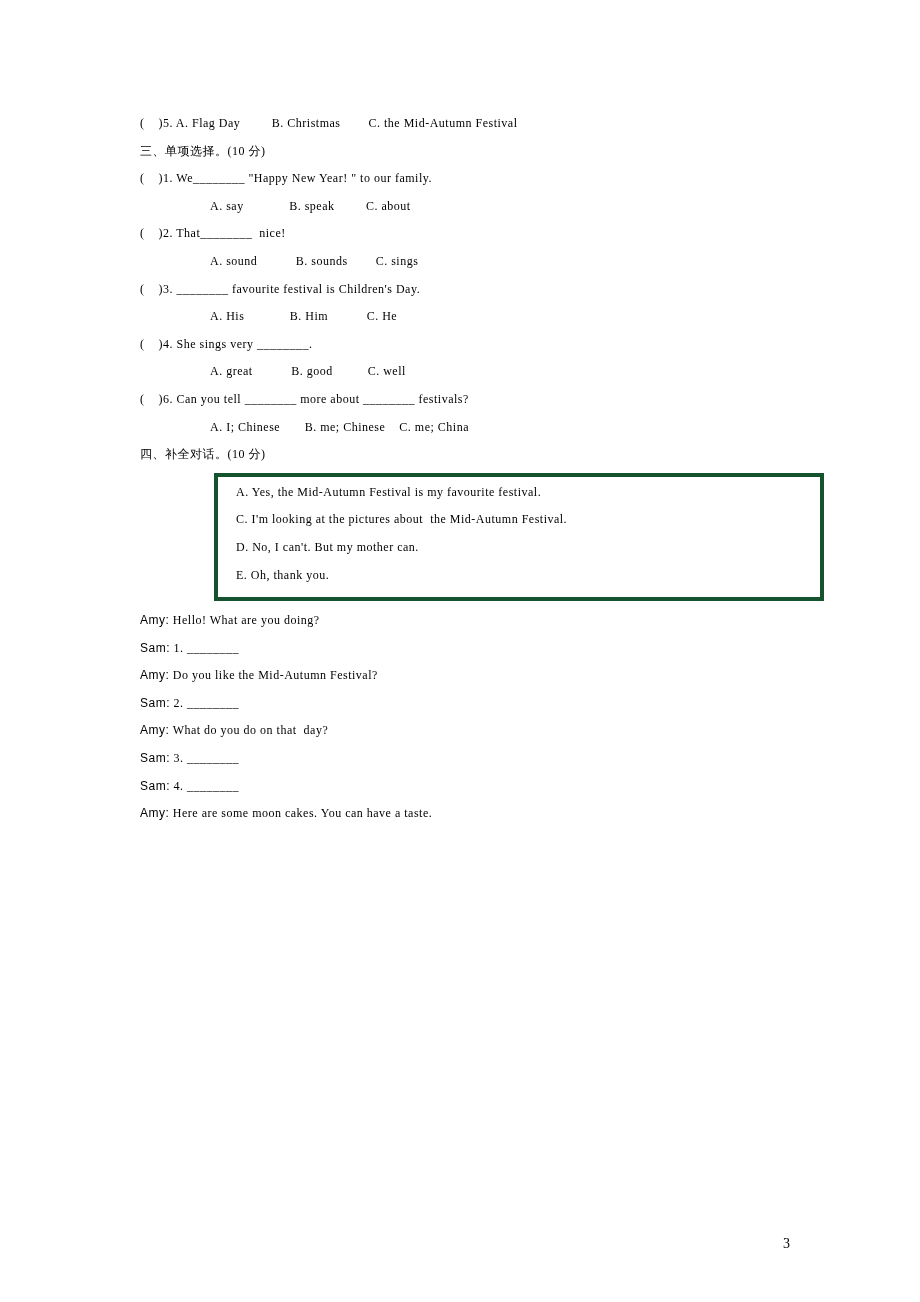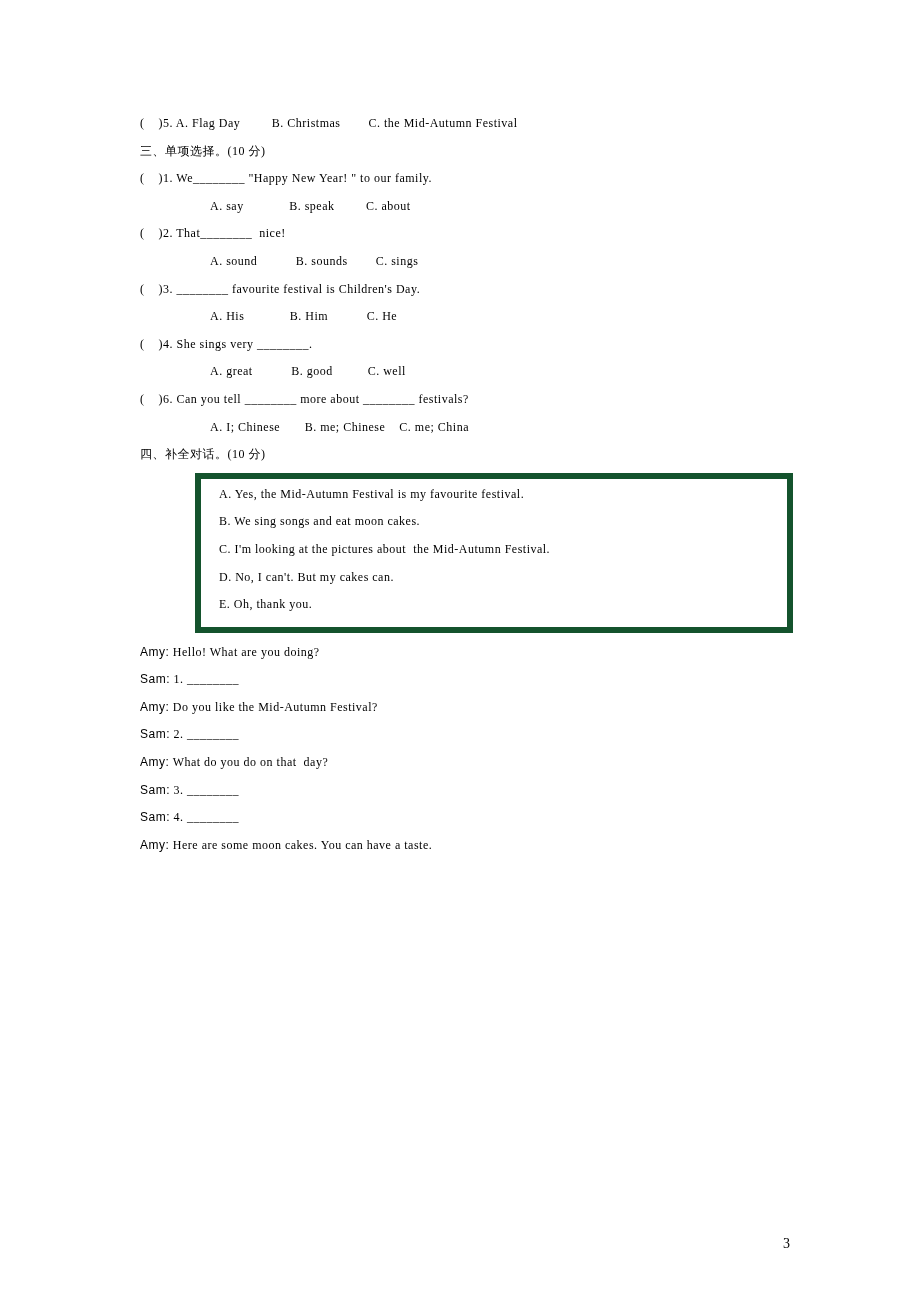--- a/index.html
+++ b/index.html
@@ -14,25 +14,25 @@
   }
   .page {
     padding: 110px 120px 0 140px;
     font-size: 12px;
     line-height: 2.3;
     letter-spacing: 0.5px;
   }
   .row { white-space: pre; }
   .indent { padding-left: 70px; }
   .options-box {
-    border: 6px solid #14532d;
-    margin-left: 55px;
+    border: 4px solid #14532d;
+    margin-left: 74px;
     margin-top: 4px;
     margin-bottom: 6px;
-    padding: 2px 18px 8px 18px;
+    padding: 2px 34px 8px 18px;
     width: 550px;
     line-height: 2.3;
   }
   .bold { font-family: "SimHei", sans-serif; letter-spacing: 0.5px;}
   .page-number {
     position: absolute;
     bottom: 50px;
     right: 130px;
     font-size: 14px;
     font-family: "SimSun", serif;
@@ -59,23 +59,22 @@
   <div class="row">(    )4. She sings very ________.</div>
   <div class="row indent">A. great           B. good          C. well</div>
 
   <div class="row">(    )6. Can you tell ________ more about ________ festivals?</div>
   <div class="row indent">A. I; Chinese       B. me; Chinese    C. me; China</div>
 
   <div class="row">四、补全对话。(10 分)</div>
 
   <div class="options-box">
     <div class="row">A. Yes, the Mid-Autumn Festival is my favourite festival.</div>
-    <div class="row">B. We sing songs and eat moon cakes.</div>
     <div class="row">C. I'm looking at the pictures about  the Mid-Autumn Festival.</div>
-    <div class="row">D. No, I can't. But my cakes can.</div>
+    <div class="row">D. No, I can't. But my mother can.</div>
     <div class="row">E. Oh, thank you.</div>
   </div>
 
   <div class="row"><span class="bold">Amy:</span><span> Hello! What are you doing?</span></div>
   <div class="row"><span class="bold">Sam:</span><span> 1. ________</span></div>
   <div class="row"><span class="bold">Amy:</span><span> Do you like the Mid-Autumn Festival?</span></div>
   <div class="row"><span class="bold">Sam:</span><span> 2. ________</span></div>
   <div class="row"><span class="bold">Amy:</span><span> What do you do on that  day?</span></div>
   <div class="row"><span class="bold">Sam:</span><span> 3. ________</span></div>
   <div class="row"><span class="bold">Sam:</span><span> 4. ________</span></div>

